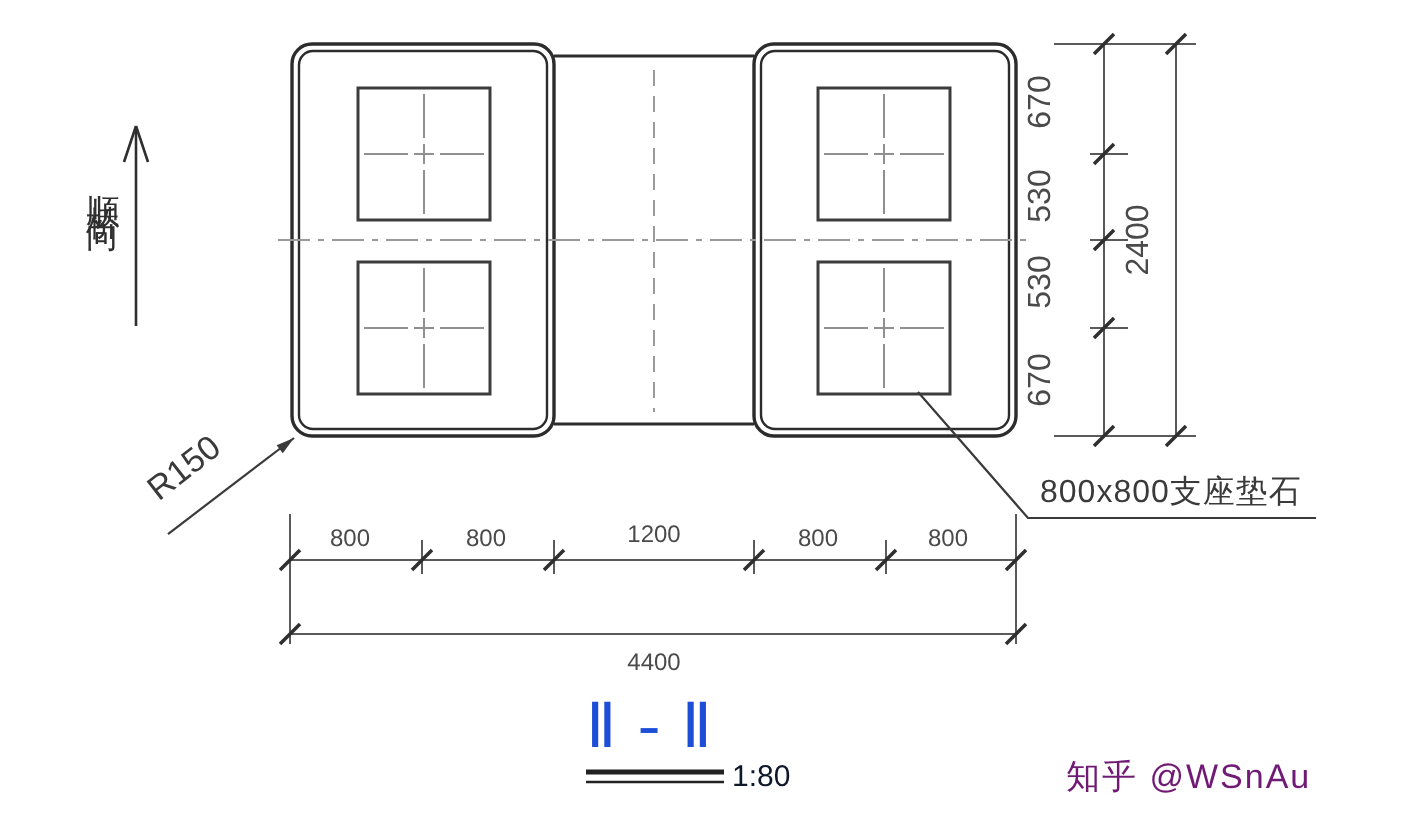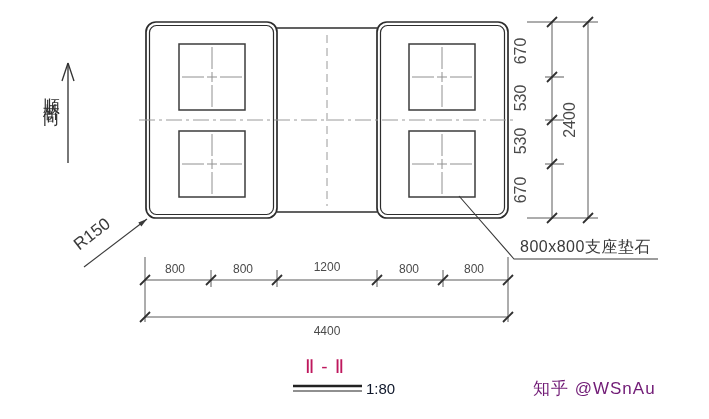--- a/index.html
+++ b/index.html
@@ -11,22 +11,22 @@
   .lbl{position:absolute;white-space:nowrap;color:#4a4a4a;line-height:1;}
   .dim{font-size:12px;transform:translate(-50%,-50%);}
   .dim-v{font-size:16px;transform:translate(-50%,-50%) rotate(-90deg);}
   .dir-label{
     writing-mode:vertical-rl;text-orientation:upright;
     font-size:17px;letter-spacing:6px;color:#2f2f2f;left:43px;top:84px;
   }
   .radius-label{font-size:17px;color:#3a3a3a;transform:translate(-50%,-50%) rotate(-38deg);}
   .pedestal-label{font-size:16px;color:#3a3a3a;letter-spacing:0.5px;}
   .section-title{
-    font-family:Liberation Sans, sans-serif;
-    font-size:19px;color:#be185d;letter-spacing:7px;transform:translate(-50%,-50%);
+    font-family:Liberation Mono, monospace;
+    font-size:31px;color:#1d4ed8;letter-spacing:7px;transform:translate(-50%,-50%);
   }
   .scale-label{font-size:15px;color:#0f172a;}
   .watermark{font-size:17px;color:#701a75;letter-spacing:1px;}
 </style>
 </head>
 <body>
 
 <div class="canvas">
 
   <svg width="709" height="419" viewBox="0 0 709 419">

